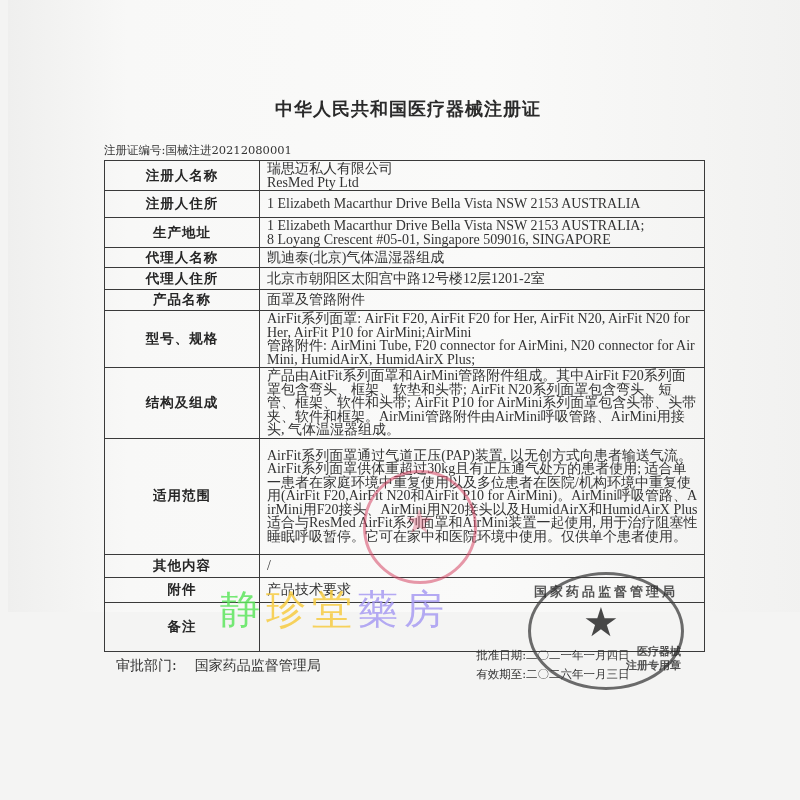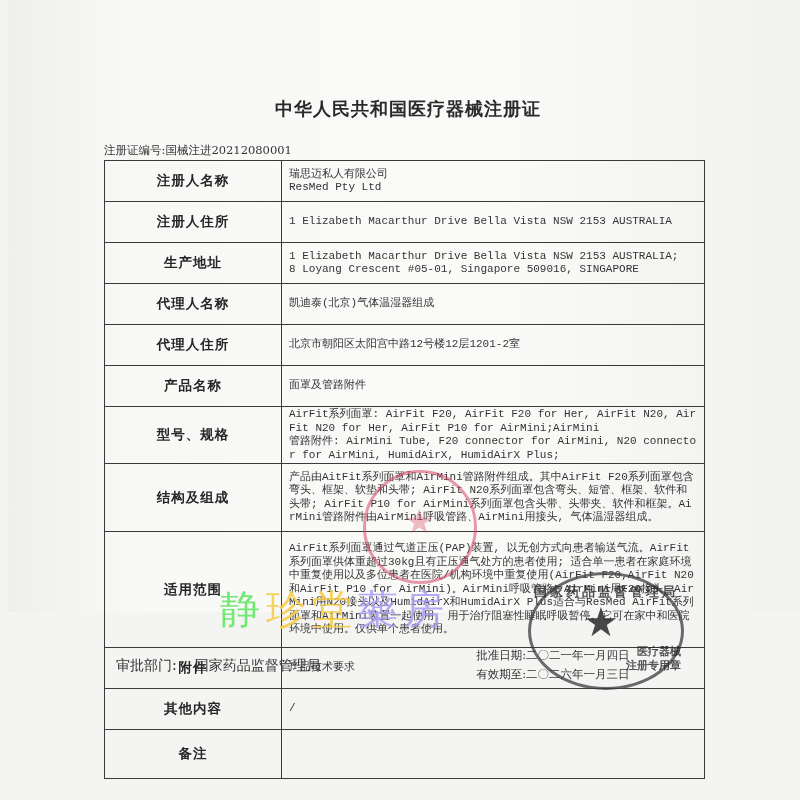--- a/index.html
+++ b/index.html
@@ -20,32 +20,32 @@
       color: #2a2a2a;
     }
     .reg-no {
       position: absolute; left: 96px; top: 143px; font-size: 11.5px; color: #333;
     }
     table.cert {
       position: absolute; left: 96px; top: 160px; width: 601px;
       border-collapse: collapse; table-layout: fixed;
     }
     table.cert td {
-      border: 1.3px solid #3a3a3a; padding: 11px;
+      border: 1.3px solid #3a3a3a; padding: 0;
       vertical-align: middle;
     }
     td.label {
       width: 154px; text-align: center; font-weight: bold; font-size: 13.5px;
       color: #262626; letter-spacing: 1px;
       font-family: "DejaVu Sans", "Liberation Sans", sans-serif;
     }
     td.value {
       padding: 1px 6px 1px 7px !important;
-      font-family: Liberation Mono, monospace;
-      font-size: 11px; line-height: 13.5px; color: #333;
+      font-family: Liberation Serif, serif;
+      font-size: 14px; line-height: 13.5px; color: #333;
       white-space: pre-wrap; word-break: break-all;
     }
     .footer-left {
       position: absolute; left: 108px; top: 657px; font-size: 14px; color: #333;
     }
     .footer-left span { margin-right: 18px; }
     .footer-right {
       position: absolute; left: 428px; top: 646px; font-size: 11.5px; color: #333; line-height: 19px; text-align: right;
     }
     .footer-right .row { display: flex; }
@@ -123,27 +123,27 @@
 管路附件: AirMini Tube, F20 connector for AirMini, N20 connector for AirMini, HumidAirX, HumidAirX Plus;</td>
     </tr>
     <tr style="height:68px">
       <td class="label">结构及组成</td>
       <td class="value">产品由AitFit系列面罩和AirMini管路附件组成。其中AirFit F20系列面罩包含弯头、框架、软垫和头带; AirFit N20系列面罩包含弯头、短管、框架、软件和头带; AirFit P10 for AirMini系列面罩包含头带、头带夹、软件和框架。AirMini管路附件由AirMini呼吸管路、AirMini用接头, 气体温湿器组成。</td>
     </tr>
     <tr style="height:116px">
       <td class="label">适用范围</td>
       <td class="value">AirFit系列面罩通过气道正压(PAP)装置, 以无创方式向患者输送气流。AirFit系列面罩供体重超过30kg且有正压通气处方的患者使用; 适合单一患者在家庭环境中重复使用以及多位患者在医院/机构环境中重复使用(AirFit F20,AirFit N20和AirFit P10 for AirMini)。AirMini呼吸管路、AirMini用F20接头、AirMini用N20接头以及HumidAirX和HumidAirX Plus适合与ResMed AirFit系列面罩和AirMini装置一起使用, 用于治疗阻塞性睡眠呼吸暂停。它可在家中和医院环境中使用。仅供单个患者使用。</td>
     </tr>
+    <tr style="height:23px">
+      <td class="label">其他内容</td>
+      <td class="value">/</td>
+    </tr>
     <tr style="height:25px">
       <td class="label">附件</td>
       <td class="value">产品技术要求</td>
-    </tr>
-    <tr style="height:23px">
-      <td class="label">其他内容</td>
-      <td class="value">/</td>
     </tr>
     <tr style="height:49px">
       <td class="label">备注</td>
       <td class="value"></td>
     </tr>
   </tbody>
     </table>
 
   <div class="red-seal">
     <span class="star">★</span>

